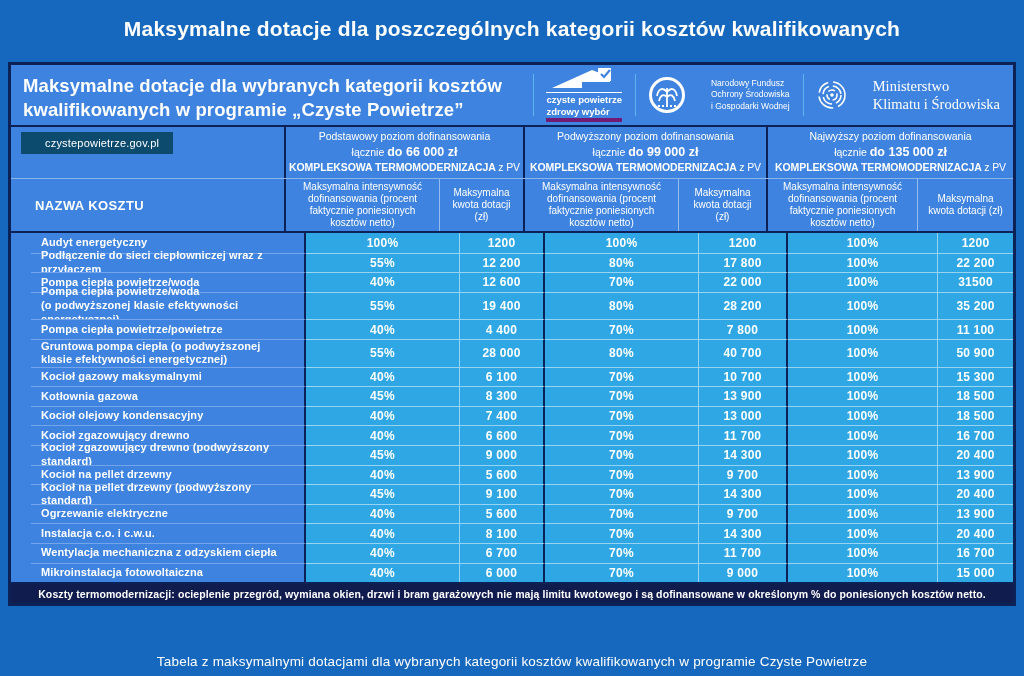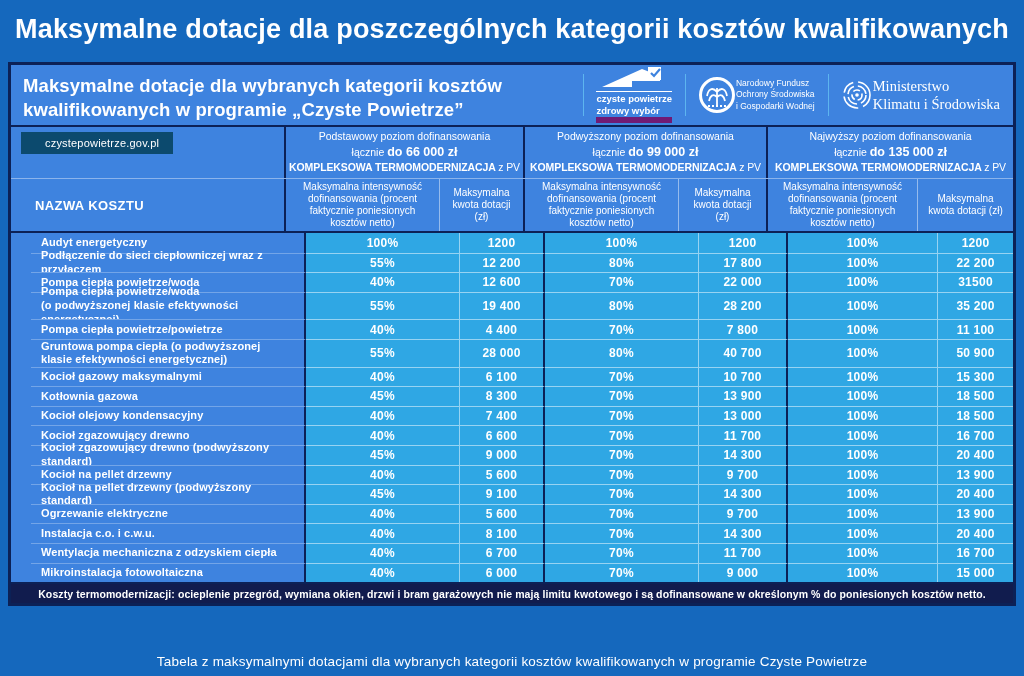--- a/index.html
+++ b/index.html
@@ -1,34 +1,34 @@
 <!DOCTYPE html>
 <html lang="pl"><head>
 <meta charset="utf-8">
 <style>
   html,body{margin:0;padding:0;}
   body{width:1024px;height:676px;background:#1568BD;font-family:"Liberation Sans",sans-serif;overflow:hidden;}
   #app{position:relative;width:1024px;height:676px;}
   
   .top-title{height:58px;display:flex;align-items:center;justify-content:center;
-    color:#fff;font-weight:bold;font-size:27px;letter-spacing:.2px;text-align:center;}
+    color:#fff;font-weight:bold;font-size:21px;letter-spacing:.2px;text-align:center;}
   
   .panel{position:absolute;left:8px;top:62px;width:1008px;height:544px;
     border:3px solid #0C2156;box-sizing:border-box;display:flex;flex-direction:column;background:#3E83DF;}
   
   .panel-header{height:62px;flex:0 0 62px;background:#3E83DF;display:flex;align-items:stretch;
     border-bottom:2px solid #0C2156;box-sizing:border-box;}
   .htitle{flex:1 1 auto;padding:9px 0 0 12px;color:#fff;font-weight:bold;font-size:18.5px;line-height:1.28;letter-spacing:.1px;}
-  .logo-block{display:flex;align-items:center;gap:0;padding:0 13px;position:relative;}
+  .logo-block{display:flex;align-items:center;gap:25px;padding:0 13px;position:relative;}
   .logo-block:before{content:"";position:absolute;left:0;top:9px;bottom:9px;width:1px;background:rgba(115,215,250,.6);}
   .logo-text-s{color:#fff;font-size:8.5px;line-height:1.3;font-weight:normal;}
   .logo-text-serif{color:#fff;font-family:"Liberation Serif",serif;font-size:14.5px;line-height:1.25;}
   .cp-logo{display:flex;flex-direction:column;align-items:center;}
   .cp-lines{color:#fff;font-weight:bold;font-size:9.5px;line-height:1.25;text-align:left;
-    border-top:1px solid #fff;border-bottom:6px solid #701a75;padding:1px 0;margin-top:2px;}
+    border-top:1px solid #fff;border-bottom:4px solid #701a75;padding:1px 0;margin-top:2px;}
   
   .rowA{height:51px;flex:0 0 51px;display:flex;box-sizing:border-box;}
   .rowB{height:55px;flex:0 0 55px;display:flex;box-sizing:border-box;border-top:1px solid rgba(255,255,255,.4);border-bottom:2px solid #0C2156;}
   .name-col{width:275px;flex:0 0 275px;box-sizing:border-box;border-right:2px solid #0C2156;position:relative;}
   .badge{position:absolute;left:10px;top:5px;background:#0c4a6e;color:#fff;font-size:11px;
     padding:5px 14px 5px 24px;letter-spacing:.2px;}
   .gh{box-sizing:border-box;color:#fff;text-align:center;display:flex;flex-direction:column;justify-content:center;line-height:1.32;}
   .gh1{width:239px;flex:0 0 239px;border-right:2px solid #0C2156;}
   .gh2{width:243px;flex:0 0 243px;border-right:2px solid #0C2156;}
   .gh3{flex:1 1 auto;}

